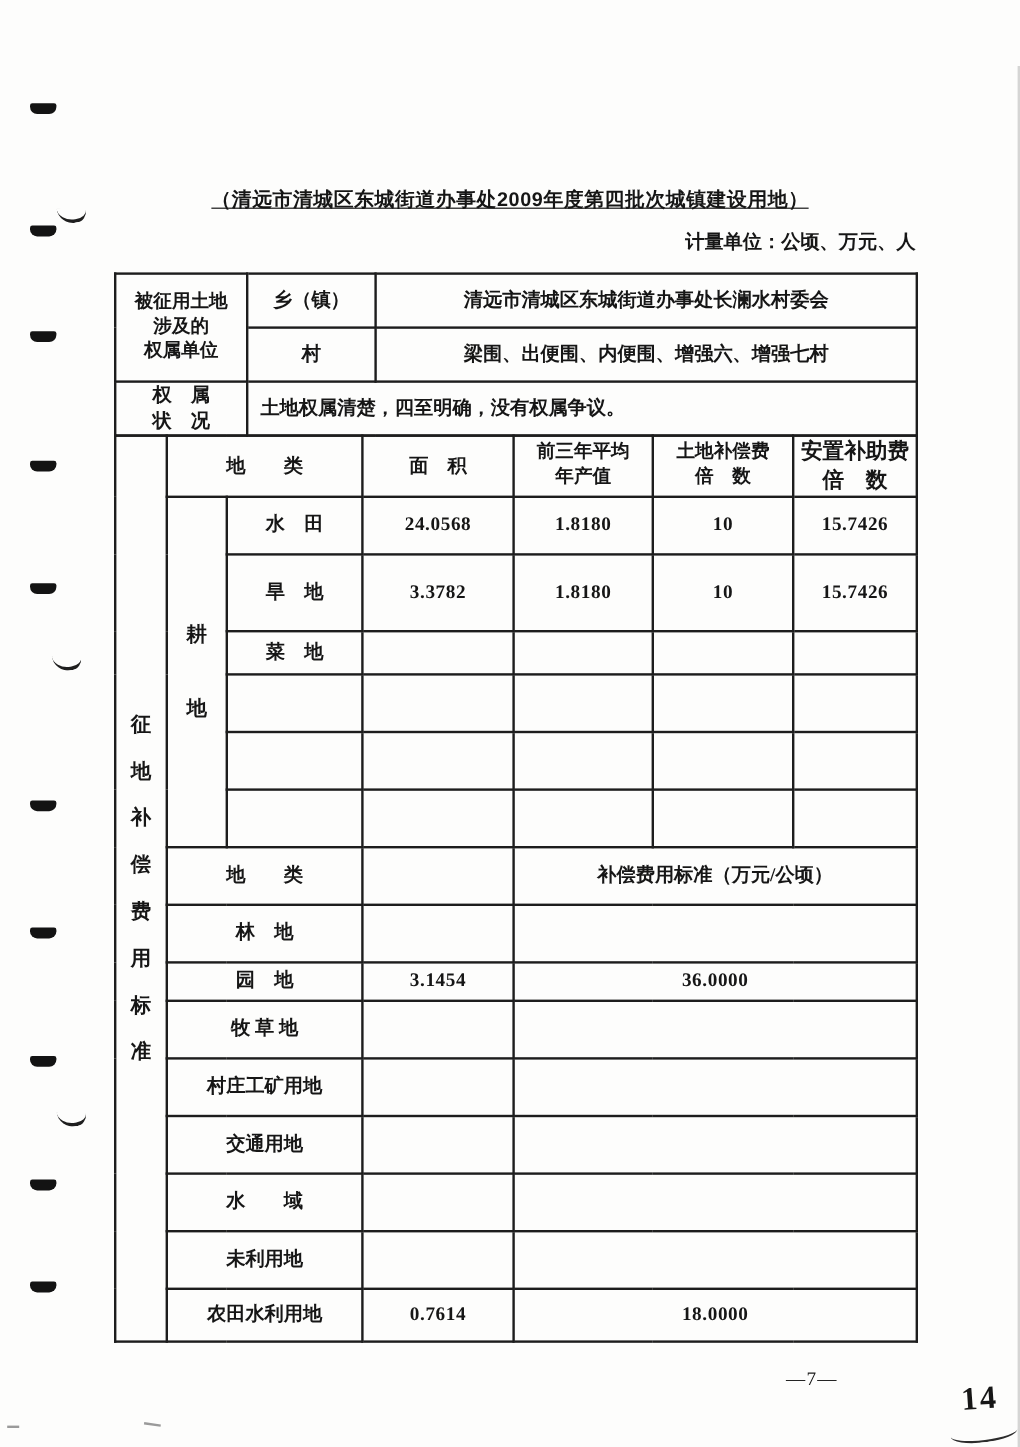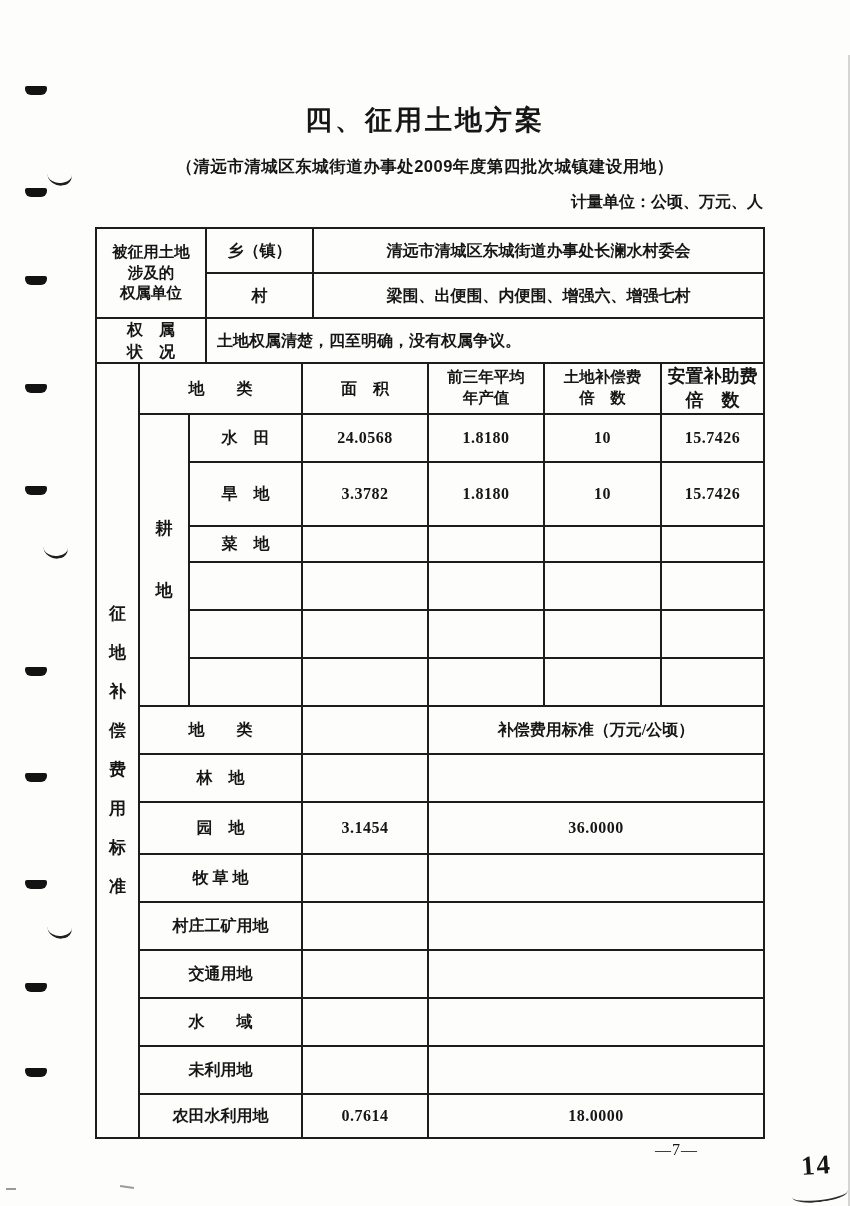--- a/index.html
+++ b/index.html
@@ -4,21 +4,21 @@
 <style>
   html,body{margin:0;padding:0;background:#ffffff;}
   .page{position:relative;width:850px;height:1206px;background:#fdfdfc;overflow:hidden;
         font-family:"Liberation Serif","DejaVu Serif",serif;color:#161616;}
   
   .doc-title{position:absolute;top:102px;left:0;width:100%;text-align:center;
         font-family:"Liberation Sans","DejaVu Sans",sans-serif;
         font-size:27px;font-weight:bold;letter-spacing:3px;}
   .doc-subtitle{position:absolute;top:156px;left:0;width:100%;text-align:center;
         font-family:"Liberation Sans","DejaVu Sans",sans-serif;
-        font-size:16.5px;font-weight:bold;letter-spacing:.5px;}
+        font-size:16.5px;font-weight:bold;letter-spacing:.5px;text-decoration:underline;}
   .unit-note{position:absolute;top:192px;right:87px;text-align:right;
         font-family:"Liberation Sans","DejaVu Sans",sans-serif;
         font-size:16px;font-weight:bold;}
   
   table.t{position:absolute;left:95px;border-collapse:collapse;table-layout:fixed;width:668px;}
   table.t td{border:2px solid #1d1d1d;text-align:center;vertical-align:middle;
         padding:0;font-size:16px;font-weight:600;overflow:hidden;line-height:1.35;}
   .pre{white-space:pre-line;}
   .num{font-weight:400;font-size:15px;letter-spacing:.5px;font-family:"Liberation Serif","DejaVu Serif",serif;}
   .left-cell{text-align:left !important;padding-left:10px !important;}
@@ -52,21 +52,20 @@
   <div class="hole" style="top:880px;"></div>
   <div class="hole" style="top:983px;"></div>
   <div class="hole" style="top:1068px;"></div>
   <div class="tick" style="left:48px;top:172px;"></div>
   <div class="tick" style="left:44px;top:545px;"></div>
   <div class="tick" style="left:48px;top:925px;"></div>
   <div class="speck" style="left:6px;top:1188px;width:10px;"></div>
   <div class="speck" style="left:120px;top:1186px;width:14px;transform:rotate(8deg);"></div>
   <div class="edge-r"></div>
 
-  <div class="doc-title">四、征用土地方案</div>
   <div class="doc-subtitle">（清远市清城区东城街道办事处2009年度第四批次城镇建设用地）</div>
   <div class="unit-note">计量单位：公顷、万元、人</div>
 
   <table class="t" style="top:227px;border-radius:20px;">
     <colgroup>
         <col style="width:110px;">
         <col style="width:107px;">
         <col style="width:451px;">
       </colgroup>
     <tbody>
@@ -161,21 +160,21 @@
     <tr style="height:48px;">
       <td colspan="2">地　　类</td>
       <td></td>
       <td colspan="3">补偿费用标准（万元/公顷）</td>
     </tr>
     <tr style="height:48px;">
       <td colspan="2">林　地</td>
       <td class="num"></td>
       <td colspan="3" class="num"></td>
     </tr>
-    <tr style="height:52px;">
+    <tr style="height:32px;">
       <td colspan="2">园　地</td>
       <td class="num">3.1454</td>
       <td colspan="3" class="num">36.0000</td>
     </tr>
     <tr style="height:48px;">
       <td colspan="2">牧 草 地</td>
       <td class="num"></td>
       <td colspan="3" class="num"></td>
     </tr>
     <tr style="height:48px;padding-left:30px;">

